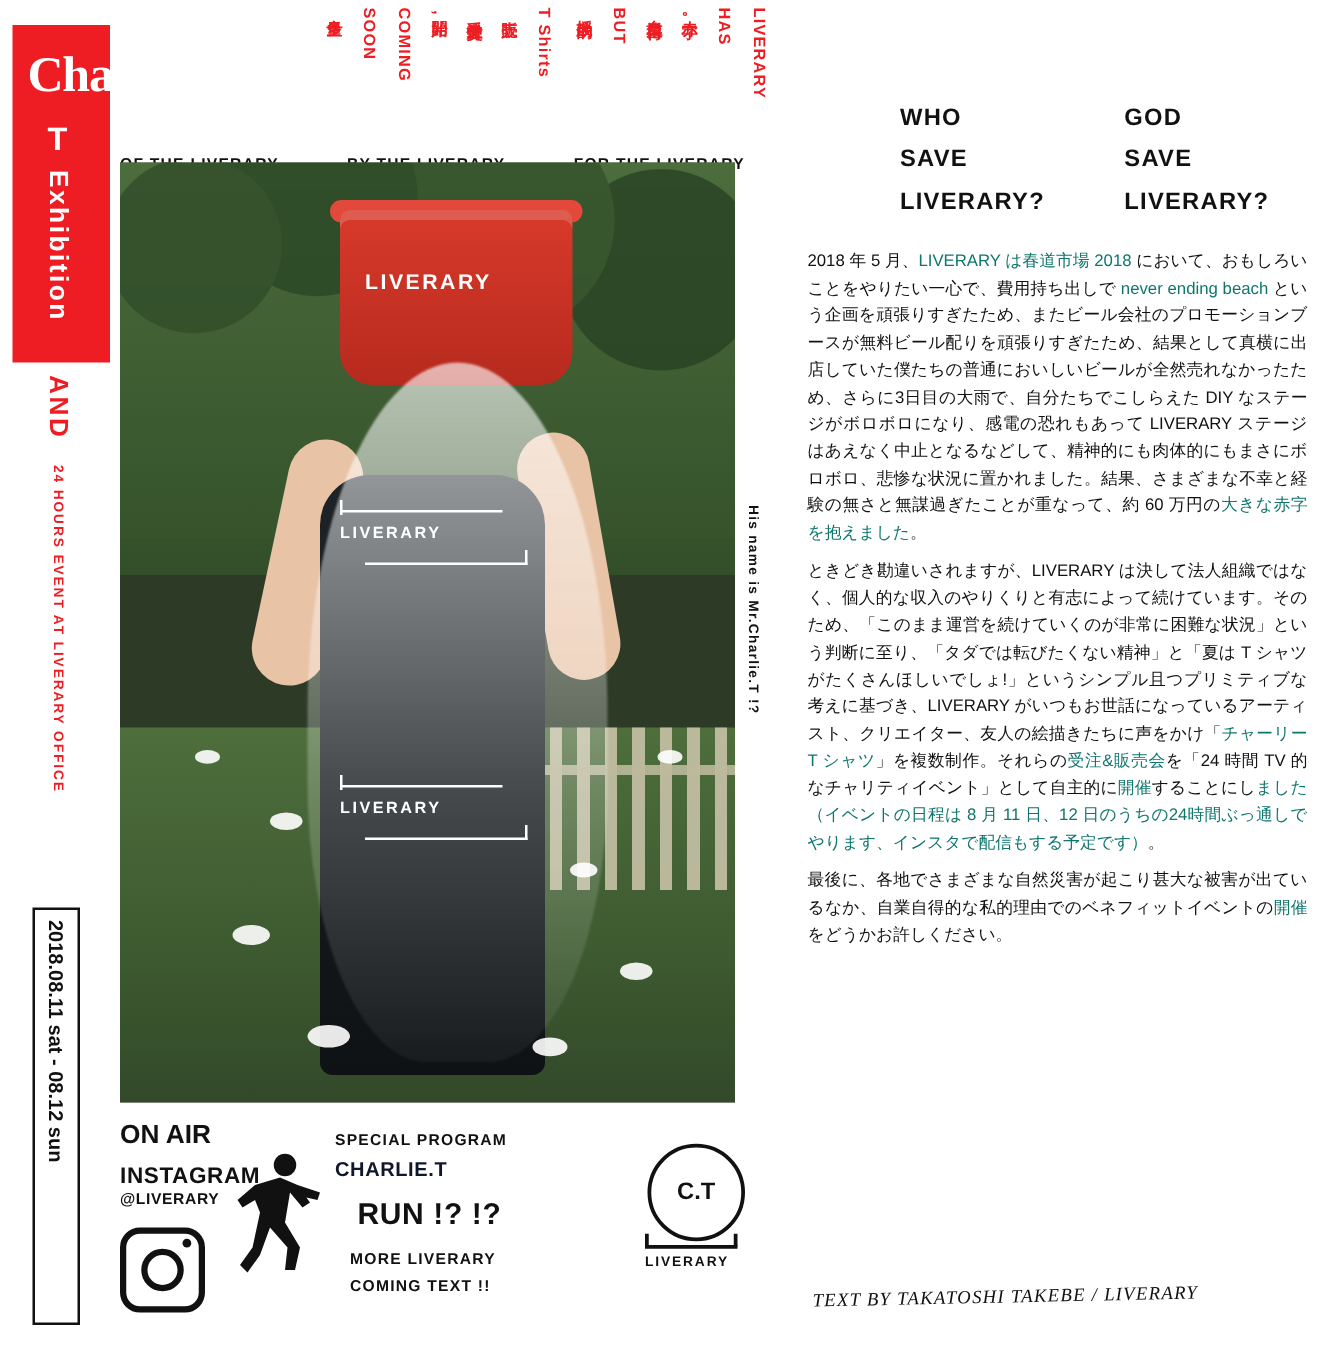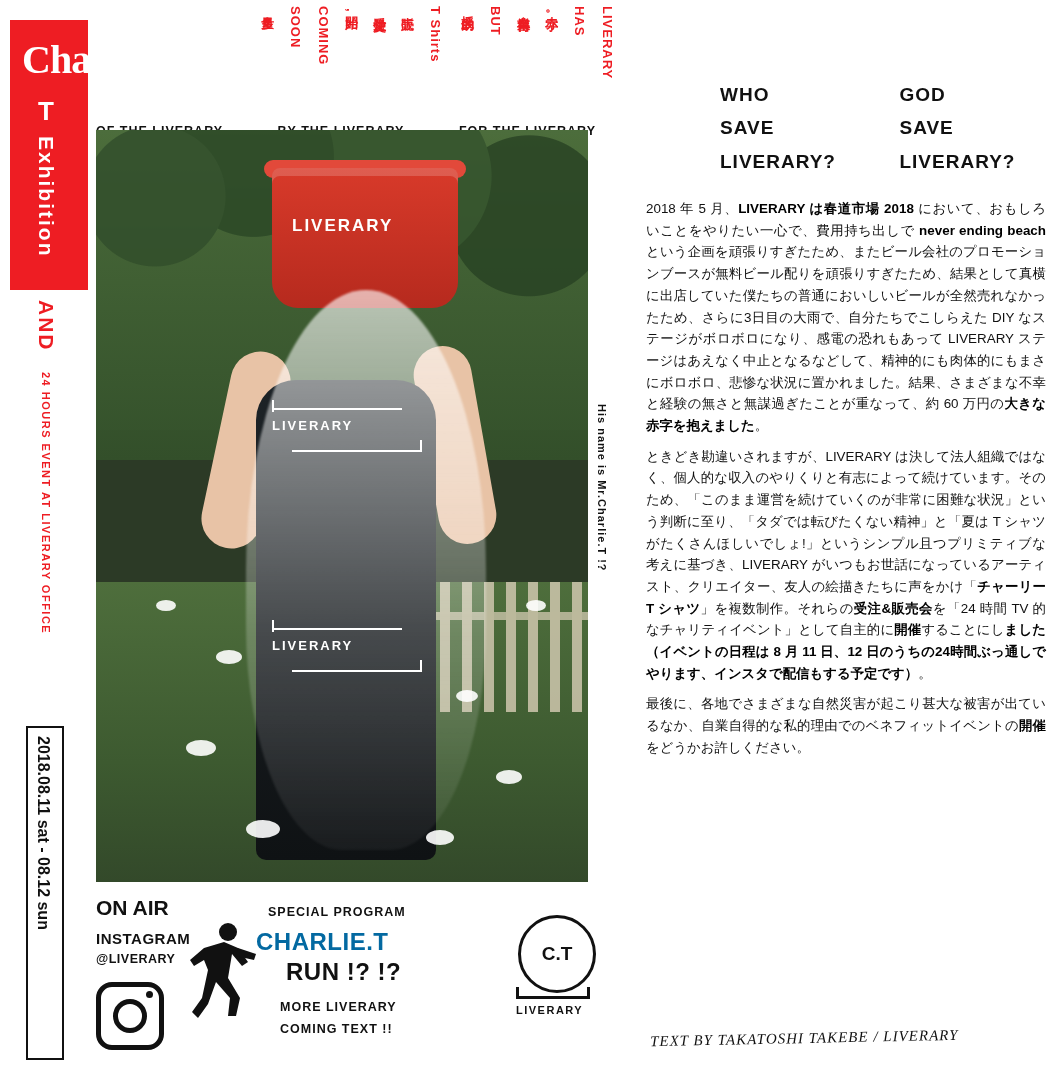--- a/index.html
+++ b/index.html
@@ -111,28 +111,28 @@
 
   .bucket-text{position:absolute;left:196px;top:86px;color:#fff;font-size:17px;font-weight:bold;letter-spacing:2px;}
 
   .hisname{
     position:absolute;left:596px;top:404px;
     font-size:11px;font-weight:bold;color:#111;letter-spacing:1px;
   }
 
   
   .onair{position:absolute;left:96px;top:896px;font-size:21px;font-weight:bold;color:#111;}
-  .insta1{position:absolute;left:96px;top:930px;font-size:15px;font-weight:bold;color:#111;letter-spacing:.5px;}
+  .insta1{position:absolute;left:96px;top:930px;font-size:18px;font-weight:bold;color:#111;letter-spacing:.5px;}
   .insta2{position:absolute;left:96px;top:952px;font-size:12.5px;font-weight:bold;color:#111;letter-spacing:.5px;}
   .ig-icon{position:absolute;left:96px;top:982px;width:58px;height:58px;border:5px solid #111;border-radius:16px;}
   .ig-icon:before{content:"";position:absolute;left:12px;top:12px;width:24px;height:24px;border:5px solid #111;border-radius:50%;}
   .ig-icon:after{content:"";position:absolute;right:6px;top:4px;width:7px;height:7px;background:#111;border-radius:50%;}
   .runner{position:absolute;left:188px;top:920px;width:74px;height:110px;}
   .special{position:absolute;left:268px;top:905px;font-size:12.5px;font-weight:bold;color:#111;letter-spacing:1px;}
-  .charlie-run1{position:absolute;left:256px;top:928px;font-size:24px;font-weight:bold;color:#0369a1;letter-spacing:.5px;}
+  .charlie-run1{position:absolute;left:268px;top:928px;font-size:16px;font-weight:bold;color:#0f172a;letter-spacing:.5px;}
   .charlie-run2{position:absolute;left:286px;top:958px;font-size:24px;font-weight:bold;color:#111;letter-spacing:.5px;}
   .more1{position:absolute;left:280px;top:1000px;font-size:12.5px;font-weight:bold;color:#111;letter-spacing:1px;}
   .more2{position:absolute;left:280px;top:1022px;font-size:12.5px;font-weight:bold;color:#111;letter-spacing:1px;}
   .ct-circle{position:absolute;left:518px;top:915px;width:72px;height:72px;border:3px solid #111;border-radius:50%;
     display:flex;align-items:center;justify-content:center;font-size:19px;font-weight:bold;}
   .lv-logo{position:absolute;left:516px;top:996px;width:74px;}
   .lv-logo .bar{width:74px;height:3px;background:#111;}
   .lv-logo .txt{font-size:11px;font-weight:bold;letter-spacing:1.5px;margin-top:5px;}
   .lv-logo .tick{position:absolute;left:0;top:-9px;width:3px;height:10px;background:#111;}
   .lv-logo .tick2{position:absolute;right:0;top:-9px;width:3px;height:10px;background:#111;}
@@ -144,21 +144,21 @@
   .who-grid .c1{width:175px;}
   .who-grid .row{font-size:19px;font-weight:bold;letter-spacing:1px;line-height:1.75;}
 
   .body-text{
     position:absolute;left:10px;top:198px;width:400px;
     font-size:13.4px;line-height:1.62;
     text-align:justify;
     font-family:"Liberation Sans", sans-serif;
   }
   .body-text p{margin:0 0 9px 0;}
-  .rd{color:#000000;font-weight:bold;}
+  .rd{color:#0f766e;font-weight:normal;}
   .credit{
     position:absolute;left:14px;top:1030px;
     font-size:15px;letter-spacing:1px;color:#111;
     font-family:"Liberation Serif", serif;font-style:italic;
     transform:rotate(-1.2deg);
   }
 </style>
 </head>
 <body>
 

